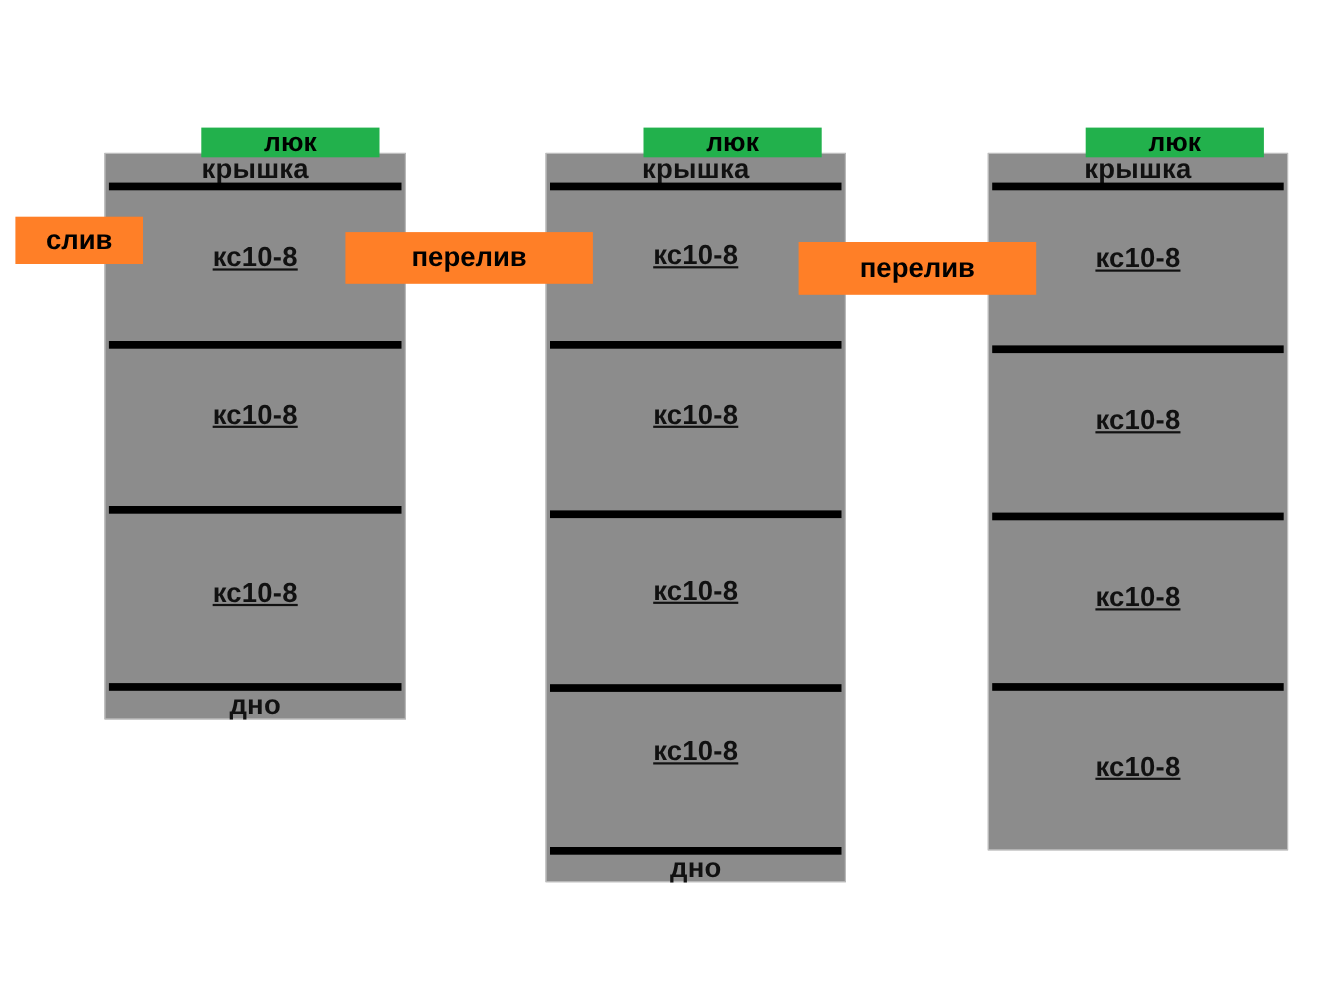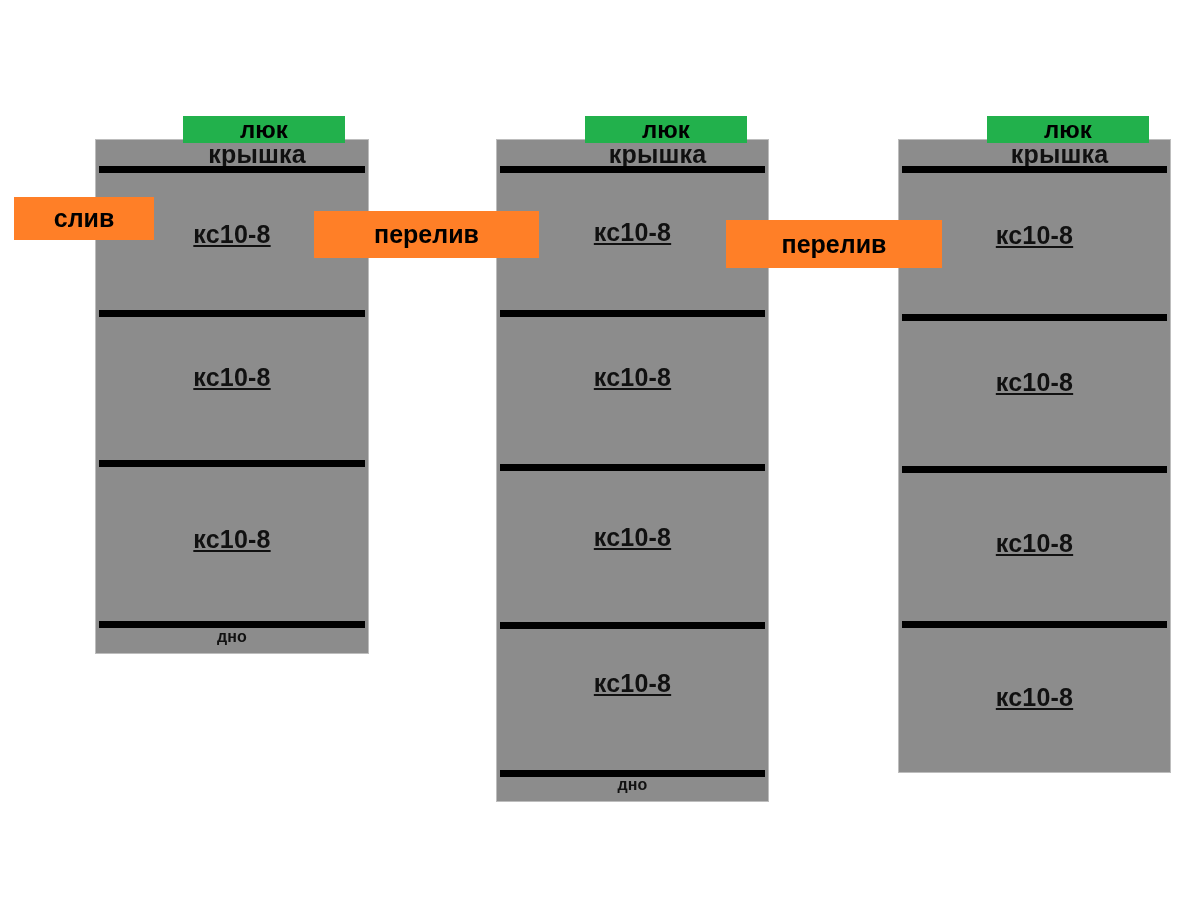--- a/index.html
+++ b/index.html
@@ -43,24 +43,23 @@
     letter-spacing: 0.2px;
     white-space: nowrap;
     line-height: 1;
   }
   .caption.ring {
     font-size: 25px;
     text-decoration: underline;
   }
   .caption.lid {
     font-size: 25px;
-    padding-left: 25px;
   }
   .caption.bottom {
-    font-size: 16px;
+    font-size: 25px;
   }
 
   
   .hatch {
     position: absolute;
     background: #22b14c;
     color: #000000;
     font-weight: bold;
     font-size: 24px;
     display: flex;
@@ -169,21 +168,21 @@
   <div class="caption ring" style="left:898px; top:370px; width:273px;">
     <span>кс10-8</span>
   </div>
   <div class="caption ring" style="left:898px; top:531px; width:273px;">
     <span>кс10-8</span>
   </div>
   <div class="caption ring" style="left:898px; top:685px; width:273px;">
     <span>кс10-8</span>
   </div>
 
-  <div class="pipe" style="left:14px; top:197px; width:140px; height:43px;">
+  <div class="pipe" style="left:14px; top:197px; width:116px; height:43px;">
     <span>слив</span>
   </div>
 
   <div class="pipe" style="left:314px; top:211px; width:225px; height:47px;">
     <span>перелив</span>
   </div>
 
   <div class="pipe" style="left:726px; top:220px; width:216px; height:48px;">
     <span>перелив</span>
   </div>

